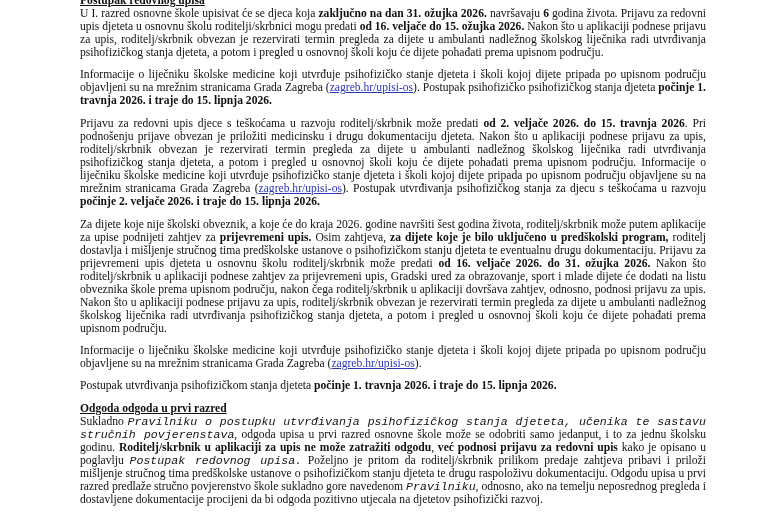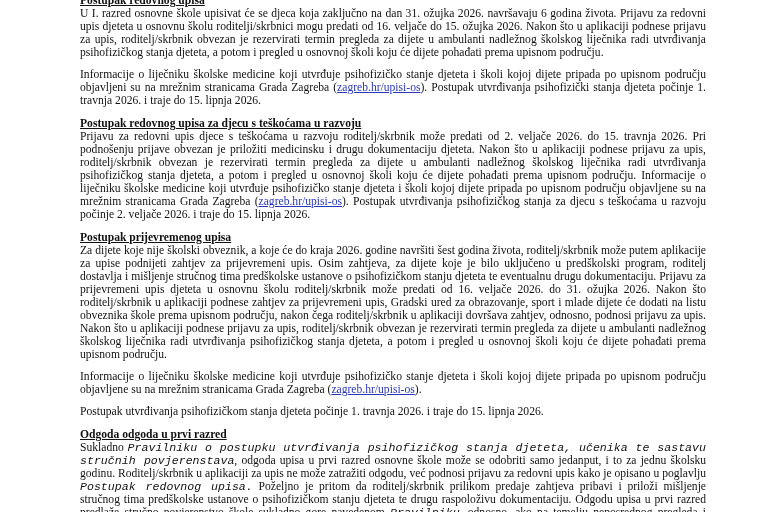--- a/index.html
+++ b/index.html
@@ -14,42 +14,40 @@
     font-size: 11.6px; line-height: 13px;
   }
   .section { margin: 0 0 0 0; }
   .heading {
     font-weight: bold; text-decoration: underline; margin: 0;
     font-size: 11.6px; line-height: 13px;
   }
   p { margin: 0; text-align: justify; }
   .gap { height: 10px; }
   .gap-sm { height: 9px; }
-  b { font-weight: normal; margin-top: 20px; }
+  b { font-weight: bold; margin-top: 20px; }
   i { font-style: italic; font-family: Liberation Mono, monospace; }
   a { color: #2a36b8; text-decoration: underline; font-family: Liberation Serif, serif; }
 </style>
 </head>
 <body>
 
 <div class="page" id="page">
     <div class="section">
       <div class="heading">Postupak redovnog upisa</div>
       <p><span>U I. razred osnovne škole upisivat će se djeca koja </span><b>zaključno na dan 31. ožujka 2026.</b><span> navršavaju </span><b>6</b><span> godina života. Prijavu za redovni upis djeteta u osnovnu školu roditelji/skrbnici mogu predati </span><b>od 16. veljače do 15. ožujka 2026.</b><span> Nakon što u aplikaciji podnese prijavu za upis, roditelj/skrbnik obvezan je rezervirati termin pregleda za dijete u ambulanti nadležnog školskog liječnika radi utvrđivanja psihofizičkog stanja djeteta, a potom i pregled u osnovnoj školi koju će dijete pohađati prema upisnom području.</span></p>
       <div class="gap-sm"></div>
-      <p><span>Informacije o liječniku školske medicine koji utvrđuje psihofizičko stanje djeteta i školi kojoj dijete pripada po upisnom području objavljeni su na mrežnim stranicama Grada Zagreba (</span><a>zagreb.hr/upisi-os</a><span>). Postupak utvrđivanja psihofizički stanja djeteta </span><b>počinje 1. travnja 2026. i traje do 15. lipnja 2026.</b></p>
+      <p><span>Informacije o liječniku školske medicine koji utvrđuje psihofizičko stanje djeteta i školi kojoj dijete pripada po upisnom području objavljeni su na mrežnim stranicama Grada Zagreba (</span><a>zagreb.hr/upisi-os</a><span>). Postupak psihofizičko psihofizičkog stanja djeteta </span><b>počinje 1. travnja 2026. i traje do 15. lipnja 2026.</b></p>
     </div>
     <div class="gap"></div>
     <div class="section">
-      <div class="heading">Postupak redovnog upisa za djecu s teškoćama u razvoju</div>
       <p><span>Prijavu za redovni upis djece s teškoćama u razvoju roditelj/skrbnik može predati </span><b>od 2. veljače 2026. do 15. travnja 2026</b><span>. Pri podnošenju prijave obvezan je priložiti medicinsku i drugu dokumentaciju djeteta. Nakon što u aplikaciji podnese prijavu za upis, roditelj/skrbnik obvezan je rezervirati termin pregleda za dijete u ambulanti nadležnog školskog liječnika radi utvrđivanja psihofizičkog stanja djeteta, a potom i pregled u osnovnoj školi koju će dijete pohađati prema upisnom području. Informacije o liječniku školske medicine koji utvrđuje psihofizičko stanje djeteta i školi kojoj dijete pripada po upisnom području objavljene su na mrežnim stranicama Grada Zagreba (</span><a>zagreb.hr/upisi-os</a><span>). Postupak utvrđivanja psihofizičkog stanja za djecu s teškoćama u razvoju </span><b>počinje 2. veljače 2026. i traje do 15. lipnja 2026.</b></p>
     </div>
     <div class="gap"></div>
     <div class="section">
-      <div class="heading">Postupak prijevremenog upisa</div>
       <p><span>Za dijete koje nije školski obveznik, a koje će do kraja 2026. godine navršiti šest godina života, roditelj/skrbnik može putem aplikacije za upise podnijeti zahtjev za </span><b>prijevremeni upis.</b><span> Osim zahtjeva, </span><b>za dijete koje je bilo uključeno u predškolski program,</b><span> roditelj dostavlja i mišljenje stručnog tima predškolske ustanove o psihofizičkom stanju djeteta te eventualnu drugu dokumentaciju. Prijavu za prijevremeni upis djeteta u osnovnu školu roditelj/skrbnik može predati </span><b>od 16. veljače 2026. do 31. ožujka 2026.</b><span> Nakon što roditelj/skrbnik u aplikaciji podnese zahtjev za prijevremeni upis, Gradski ured za obrazovanje, sport i mlade dijete će dodati na listu obveznika škole prema upisnom području, nakon čega roditelj/skrbnik u aplikaciji dovršava zahtjev, odnosno, podnosi prijavu za upis. Nakon što u aplikaciji podnese prijavu za upis, roditelj/skrbnik obvezan je rezervirati termin pregleda za dijete u ambulanti nadležnog školskog liječnika radi utvrđivanja psihofizičkog stanja djeteta, a potom i pregled u osnovnoj školi koju će dijete pohađati prema upisnom području.</span></p>
       <div class="gap-sm"></div>
       <p><span>Informacije o liječniku školske medicine koji utvrđuje psihofizičko stanje djeteta i školi kojoj dijete pripada po upisnom području objavljene su na mrežnim stranicama Grada Zagreba (</span><a>zagreb.hr/upisi-os</a><span>).</span></p>
       <div class="gap-sm"></div>
       <p><span>Postupak utvrđivanja psihofizičkom stanja djeteta </span><b>počinje 1. travnja 2026. i traje do 15. lipnja 2026.</b></p>
     </div>
     <div class="gap"></div>
     <div class="section">
       <div class="heading">Odgoda odgoda u prvi razred</div>
       <p><span>Sukladno </span><i>Pravilniku o postupku utvrđivanja psihofizičkog stanja djeteta, učenika te sastavu stručnih povjerenstava</i><span>, odgoda upisa u prvi razred osnovne škole može se odobriti samo jedanput, i to za jednu školsku godinu. </span><b>Roditelj/skrbnik u aplikaciji za upis ne može zatražiti odgodu</b><span>, </span><b>već podnosi prijavu za redovni upis</b><span> kako je opisano u poglavlju </span><i>Postupak redovnog upisa.</i><span> Poželjno je pritom da roditelj/skrbnik prilikom predaje zahtjeva pribavi i priloži mišljenje stručnog tima predškolske ustanove o psihofizičkom stanju djeteta te drugu raspoloživu dokumentaciju. Odgodu upisa u prvi razred predlaže stručno povjerenstvo škole sukladno gore navedenom </span><i>Pravilniku</i><span>, odnosno, ako na temelju neposrednog pregleda i dostavljene dokumentacije procijeni da bi odgoda pozitivno utjecala na djetetov psihofizički razvoj.</span></p>

